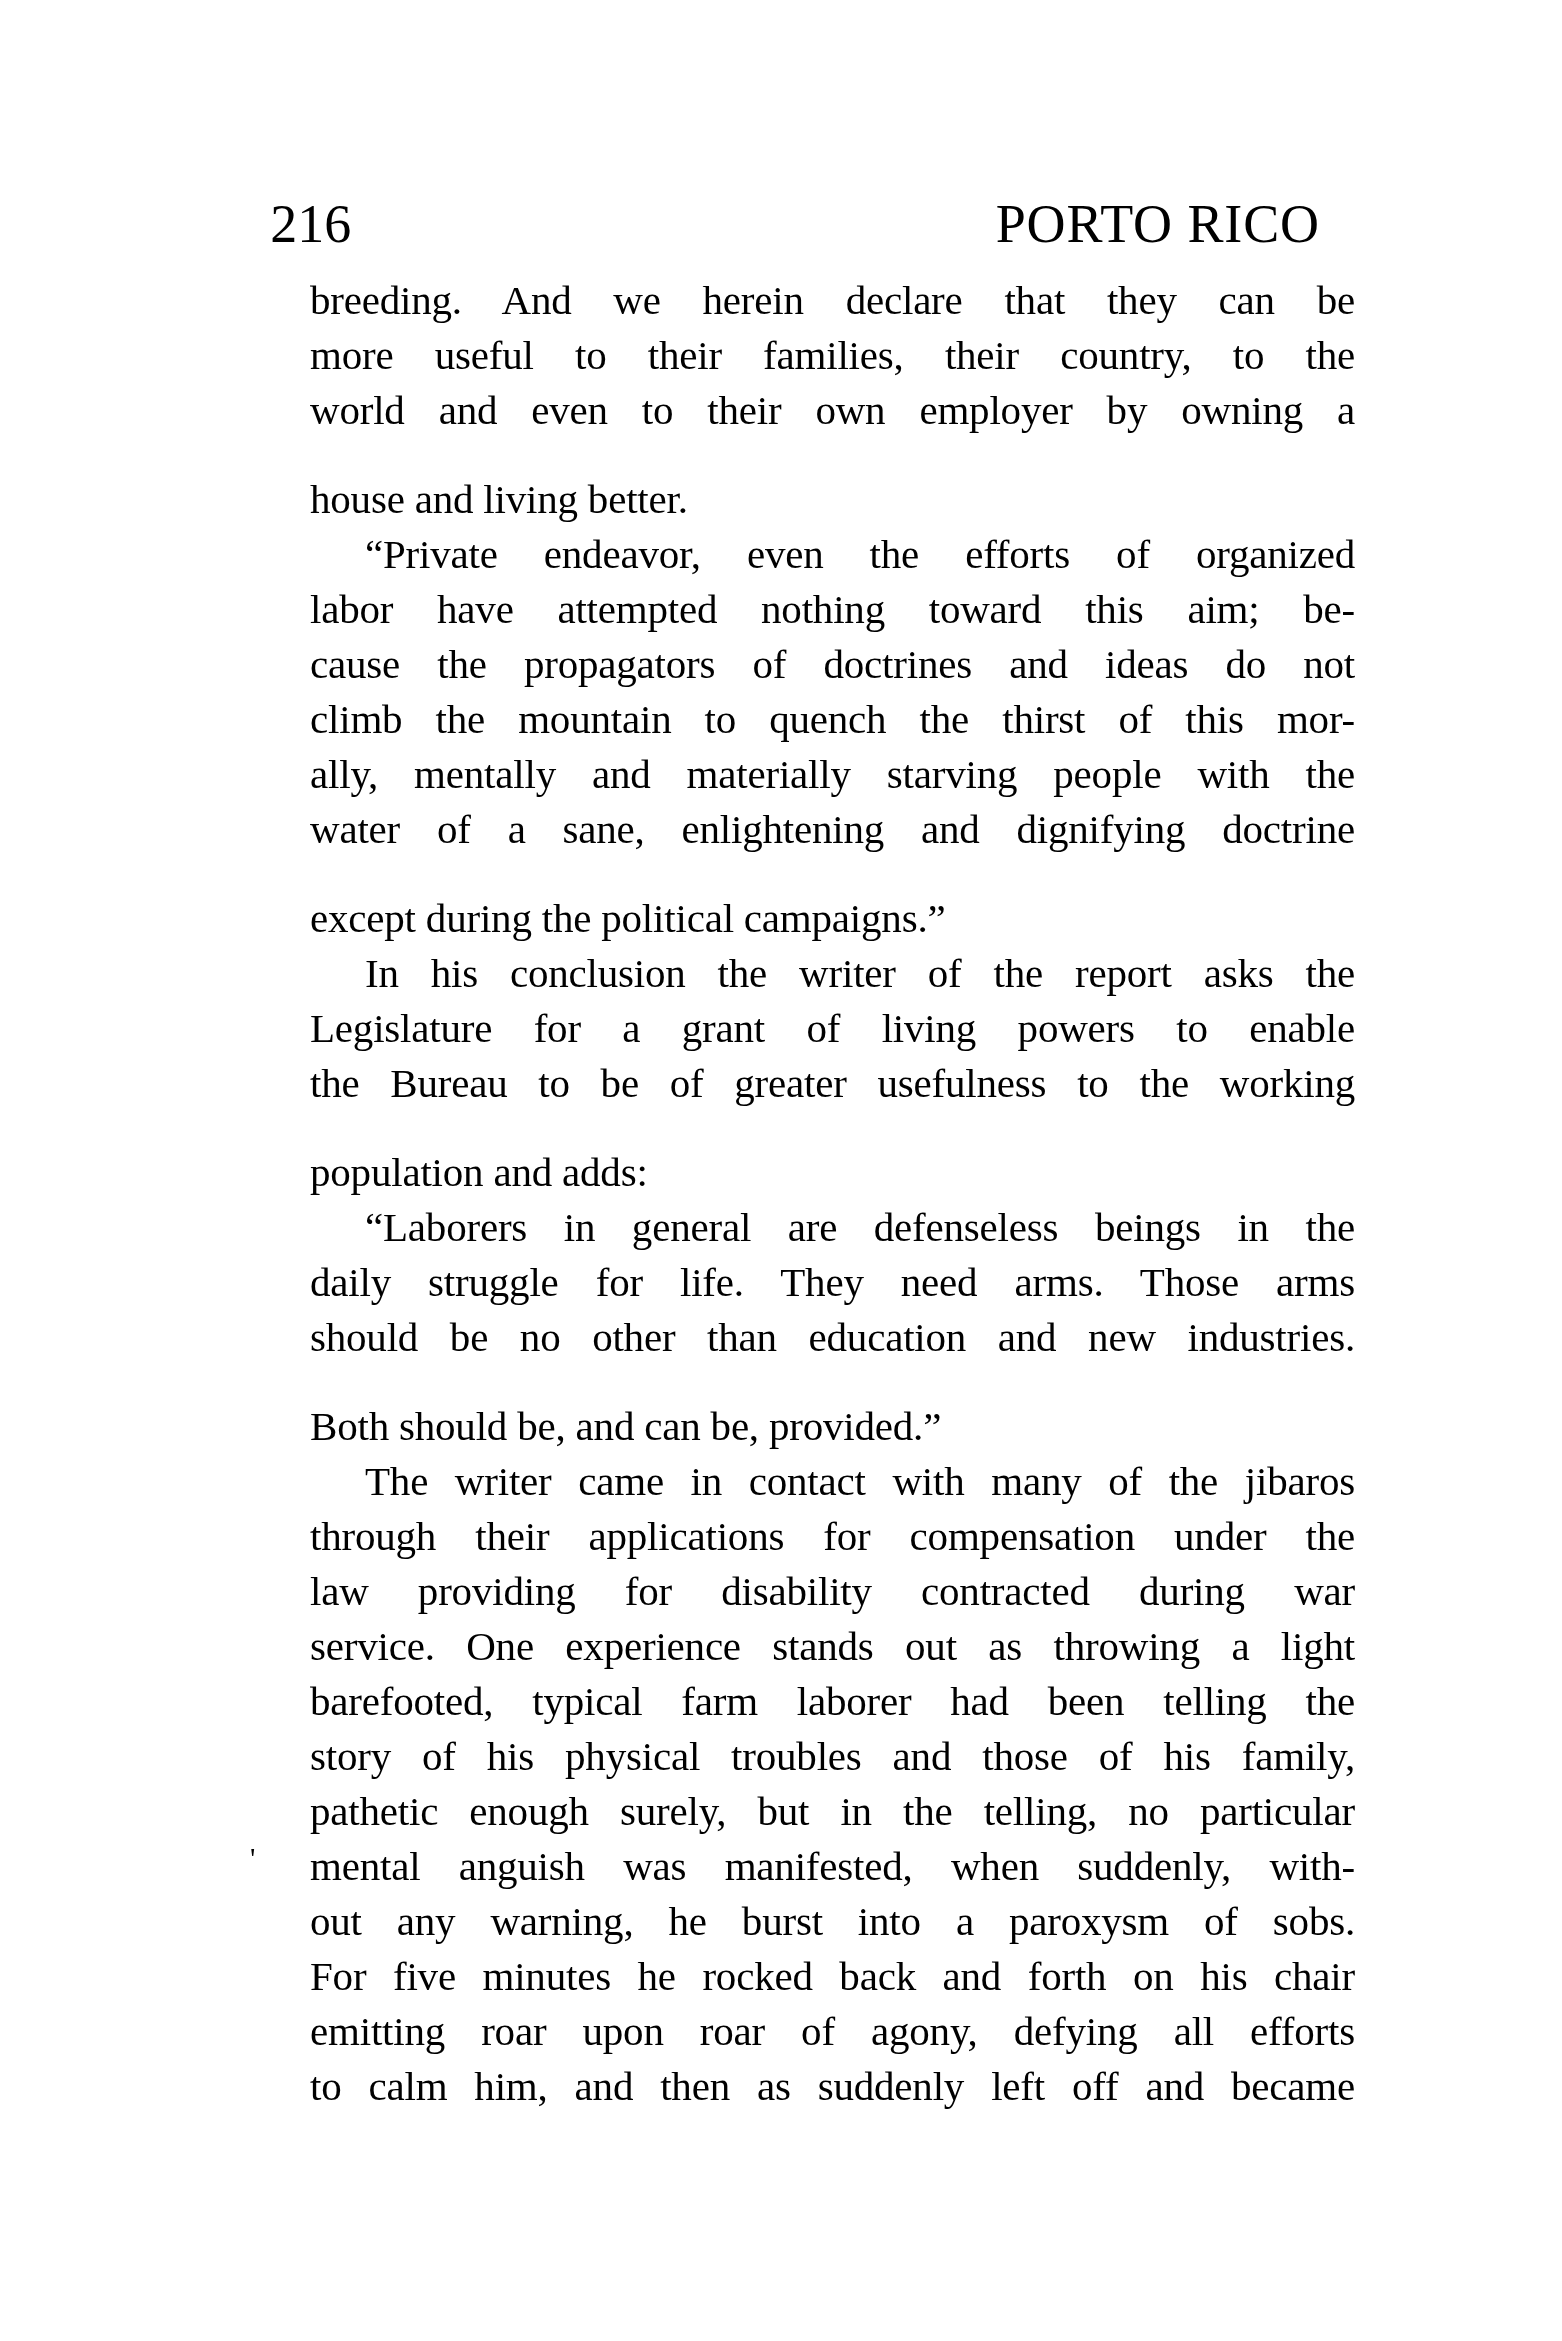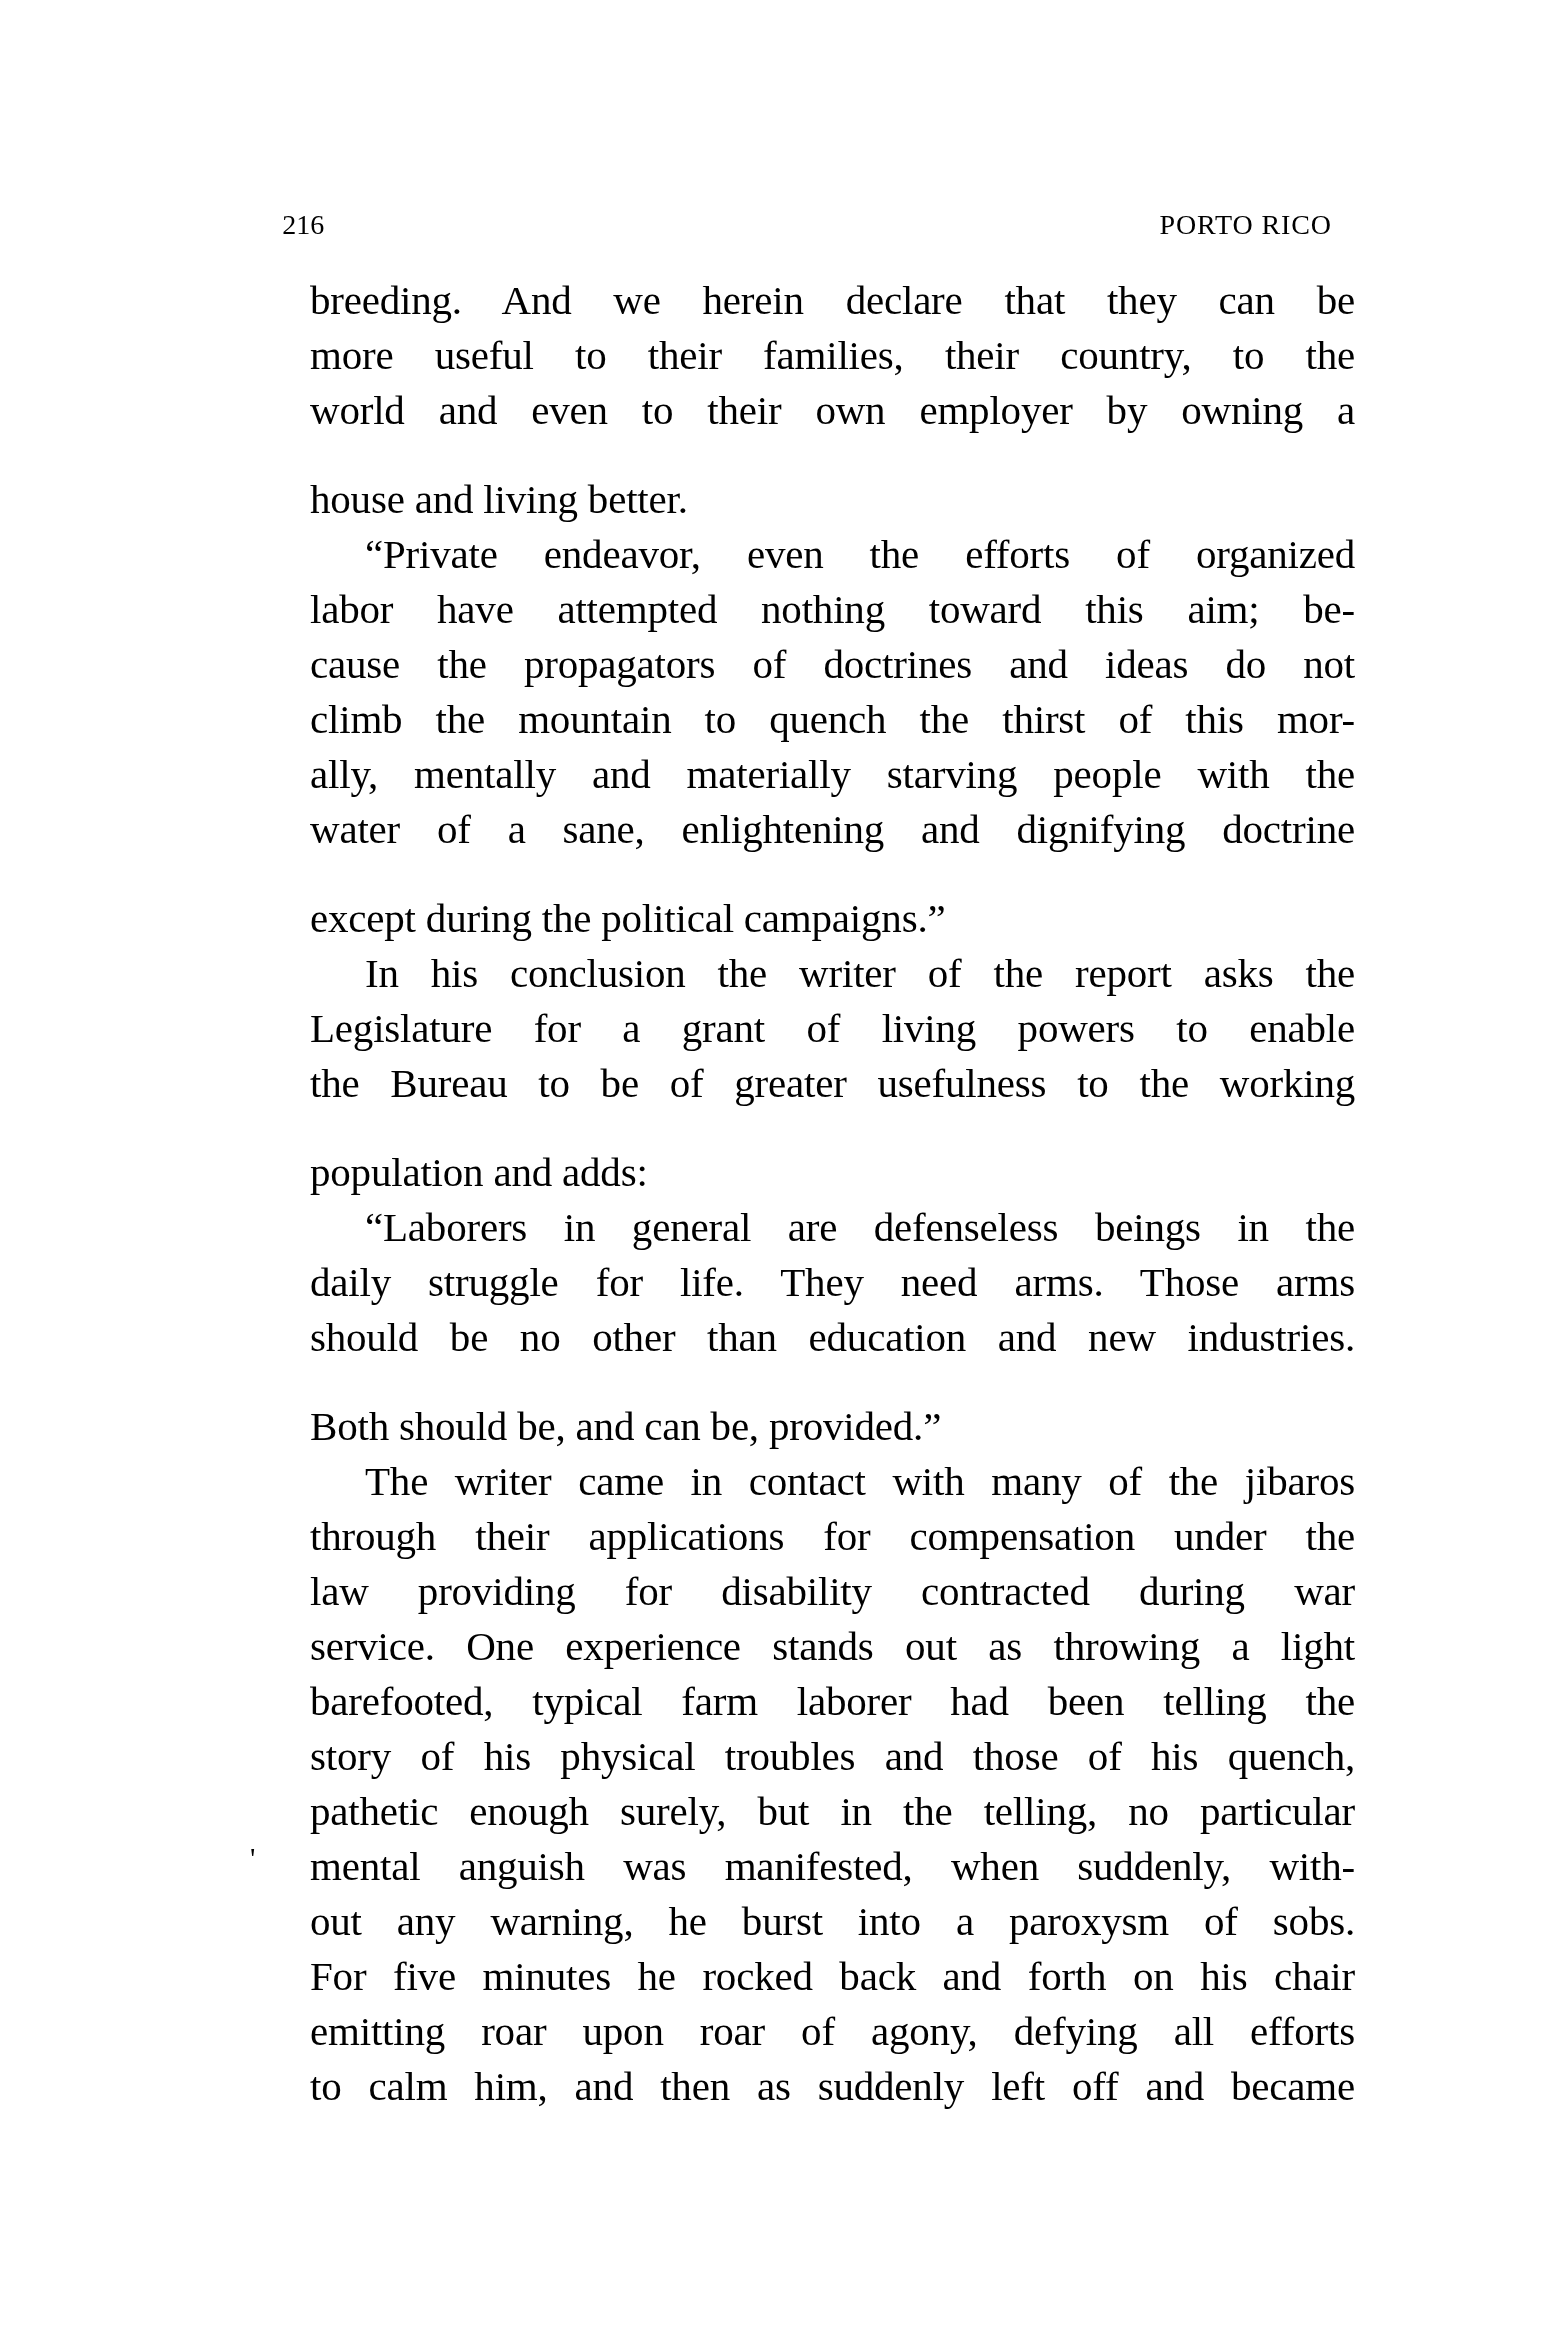--- a/index.html
+++ b/index.html
@@ -11,25 +11,25 @@
     position: relative;
     width: 1563px;
     height: 2367px;
     background: #ffffff;
     color: #000000;
     font-family: "Liberation Serif", "DejaVu Serif", serif;
     overflow: hidden;
   }
   .header {
     position: absolute;
-    left: 287px;
+    left: 275px;
     top: 197px;
     width: 1045px;
     height: 55px;
-    font-size: 28px;
+    font-size: 54px;
     line-height: 55px;
   }
   .pagenum {
     position: absolute;
     left: -4.7px;
     top: 0;
   }
   .running-title {
     position: absolute;
     left: 0;
@@ -96,21 +96,21 @@
       <div class="line ragged">population and adds:</div>
       <div class="line indent">“Laborers in general are defenseless beings in the</div>
       <div class="line">daily struggle for life.  They need arms.  Those arms</div>
       <div class="line">should be no other than education and new industries.</div>
       <div class="line ragged">Both should be, and can be, provided.”</div>
       <div class="line indent">The writer came in contact with many of the jibaros</div>
       <div class="line">through their applications for compensation under the</div>
       <div class="line">law providing for disability contracted during war</div>
       <div class="line">service.  One experience stands out as throwing a light</div>
       <div class="line">barefooted, typical farm laborer had been telling the</div>
-      <div class="line">story of his physical troubles and those of his quench,</div>
+      <div class="line">story of his physical troubles and those of his family,</div>
       <div class="line">pathetic enough surely, but in the telling, no particular</div>
       <div class="line">mental anguish was manifested, when suddenly, with-</div>
       <div class="line">out any warning, he burst into a paroxysm of sobs.</div>
       <div class="line">For five minutes he rocked back and forth on his chair</div>
       <div class="line">emitting roar upon roar of agony, defying all efforts</div>
       <div class="line">to calm him, and then as suddenly left off and became</div>
     </div>
 
   <span class="margin-mark">'</span>
 </div>

